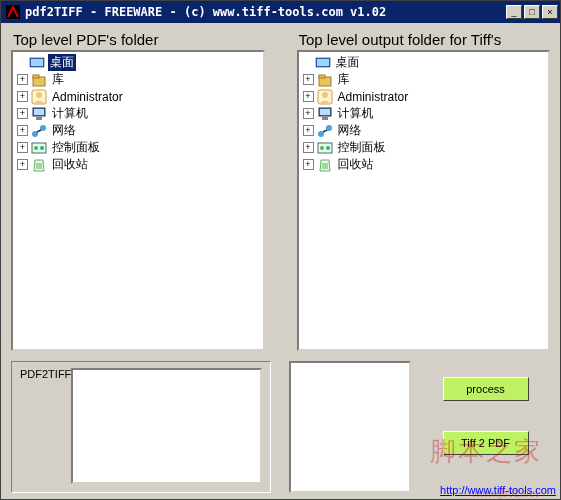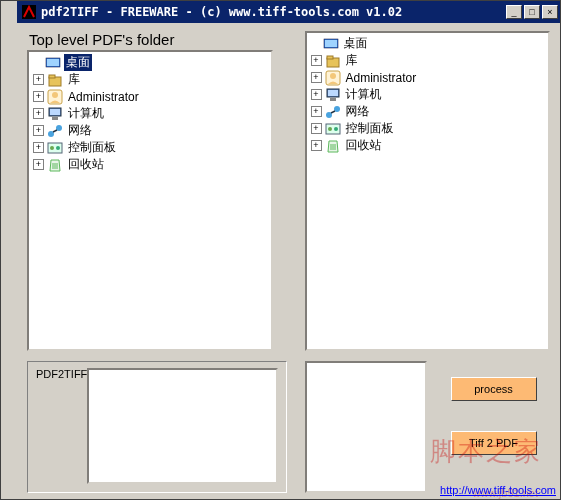--- a/index.html
+++ b/index.html
@@ -9,21 +9,20 @@
     font-size: 11px;
     background: #808080;
   }
   .window {
     width: 561px;
     height: 500px;
     background: #d4d0c8;
     border: 1px solid #404040;
     display: flex;
     flex-direction: column;
-    padding-left: 16px;
   }
   .titlebar {
     height: 22px;
     background: linear-gradient(to bottom, #0a246a 0%, #0a246a 100%);
     color: #ffffff;
     display: flex;
     align-items: center;
     padding: 0 2px 0 4px;
     font-family: "SimSun", monospace;
     font-size: 12px;
@@ -159,21 +158,21 @@
     display: flex;
     flex-direction: column;
     align-items: center;
     gap: 30px;
     padding-top: 16px;
     position: relative;
   }
   .btn {
     width: 86px;
     height: 24px;
-    background: #fdba74;
+    background: #bef264;
     border: 1px solid #ffffff;
     border-right-color: #404040;
     border-bottom-color: #404040;
     font-size: 11px;
     cursor: pointer;
     padding: 0;
   }
   .footer-links {
     position: absolute;
     right: 4px;
@@ -304,20 +303,21 @@
                   <path d="M4 3 L12 3 L13 14 L3 14 Z" fill="#e8f5e8" stroke="#5cb85c"></path>
                   <path d="M6 6 L6 12 M8 6 L8 12 M10 6 L10 12" stroke="#5cb85c" stroke-width="1"></path>
                 </svg>
               </span>
               <span class="node-label">回收站</span>
             </div>
           </div>
       </div>
 
       <div class="panel">
+        <div class="panel-label">Top level output folder for Tiff's</div>
         <div class="tree" id="tree-right">
             <div class="tree-node">
               <span class="expander none"></span>
               <span class="node-icon">
                 <svg width="16" height="16">
                   <rect x="1" y="3" width="14" height="9" fill="#3a7bd5" stroke="#003" stroke-width="0.5"></rect>
                   <rect x="2" y="4" width="12" height="7" fill="#9fd3ff"></rect>
                 </svg>
               </span>
               <span class="node-label">桌面</span>

